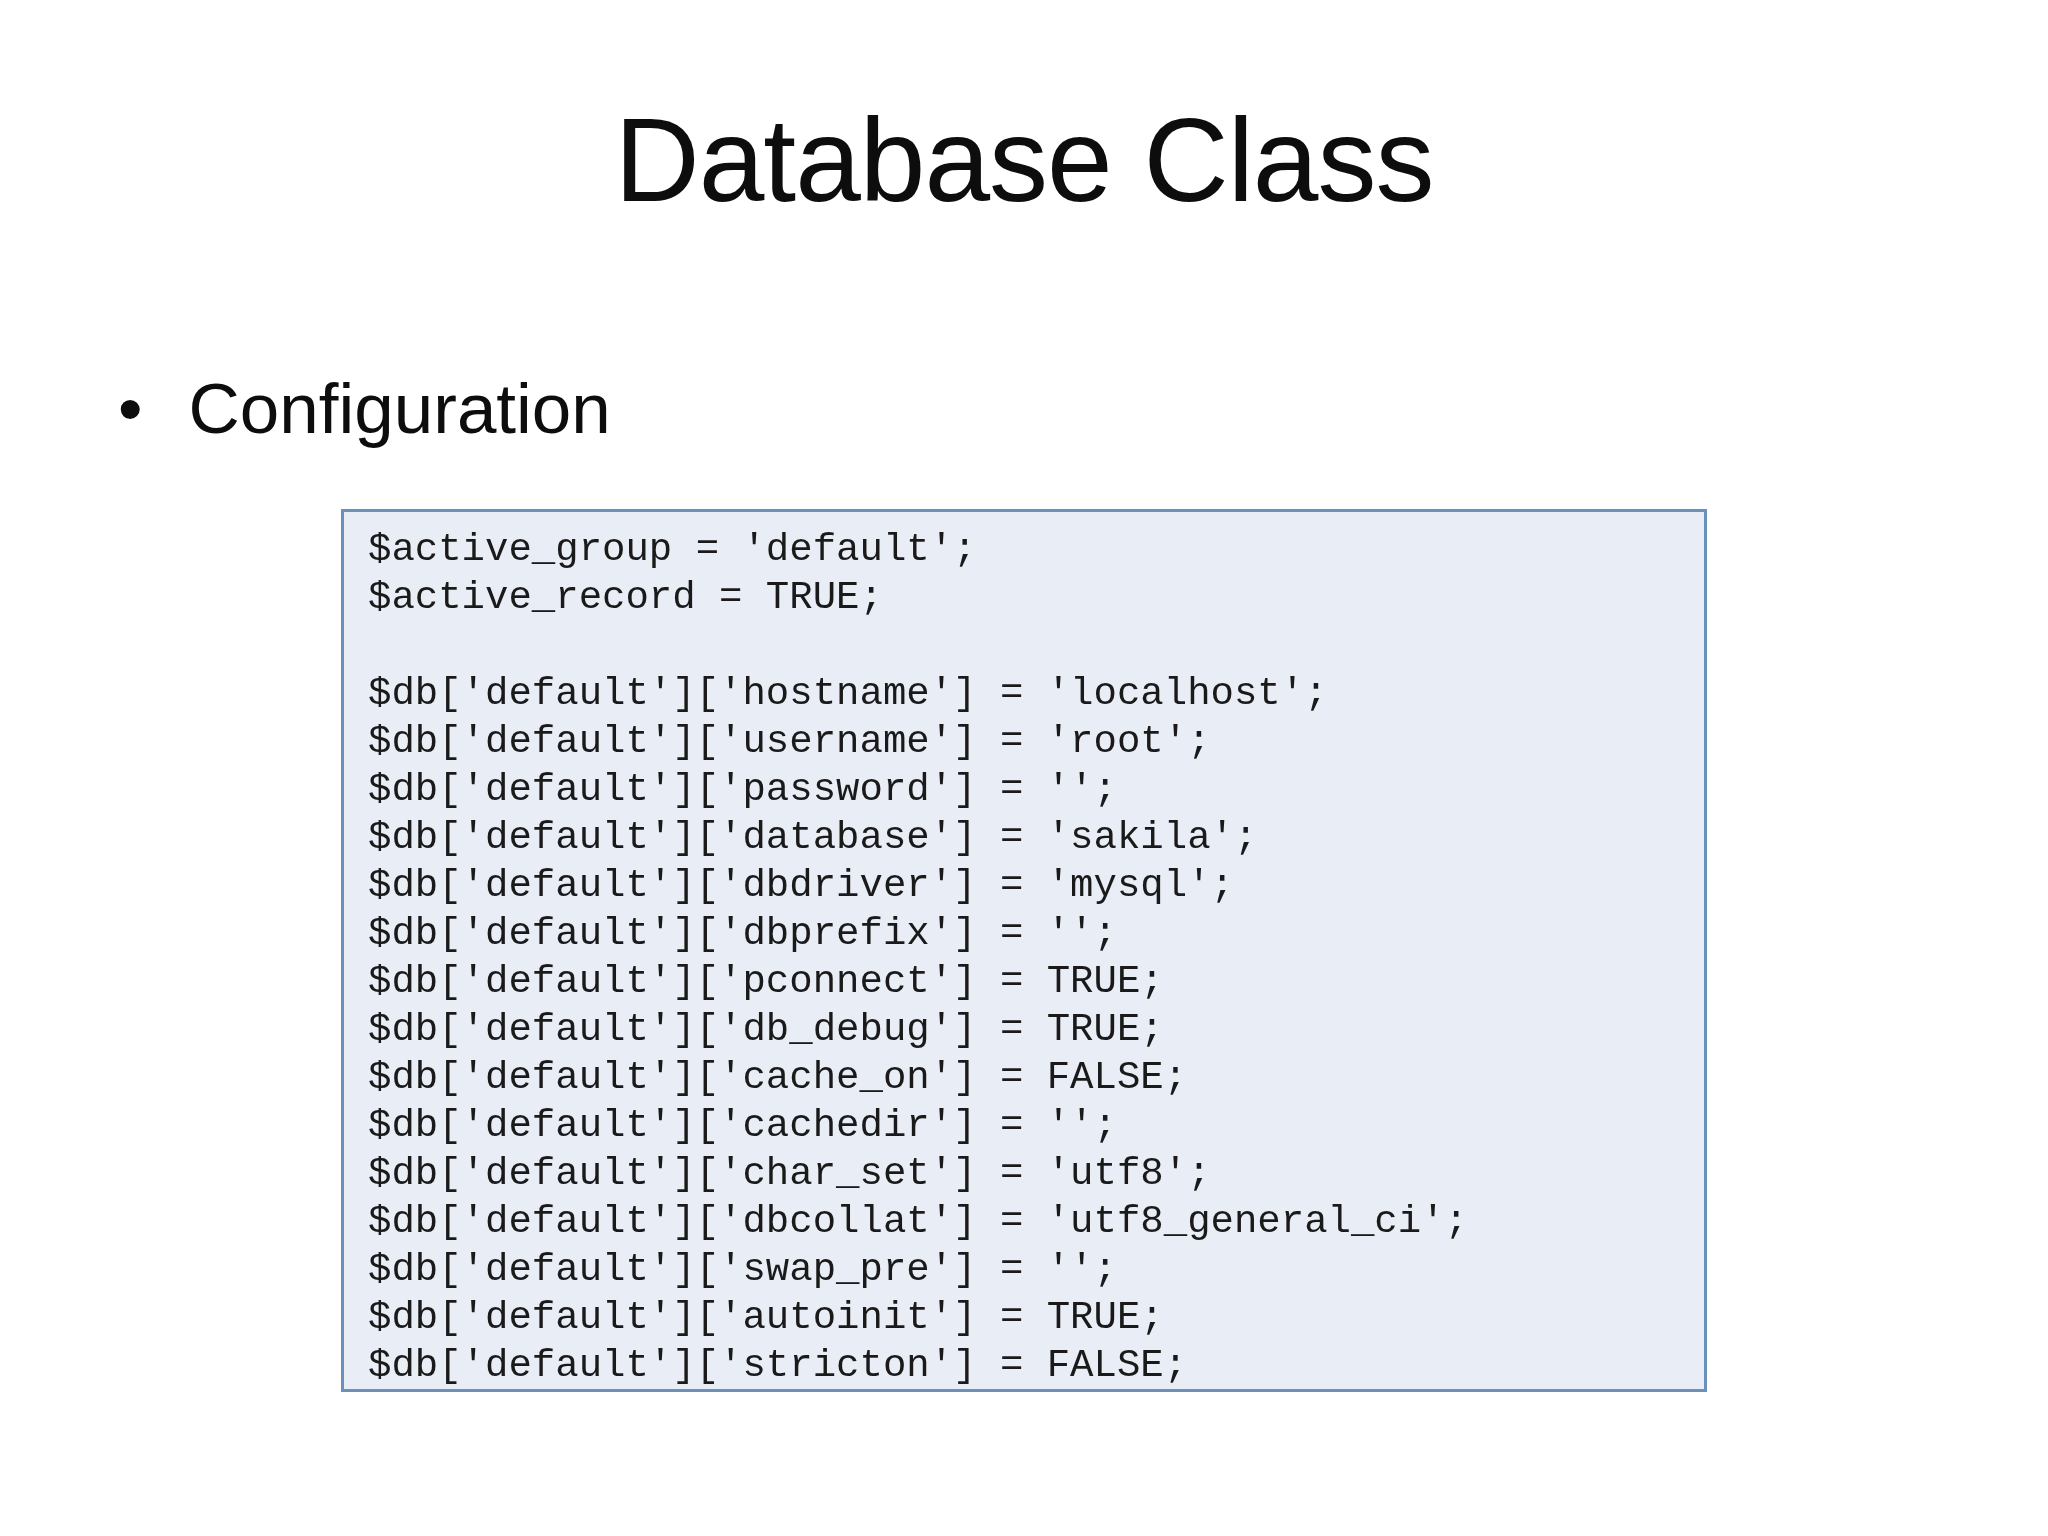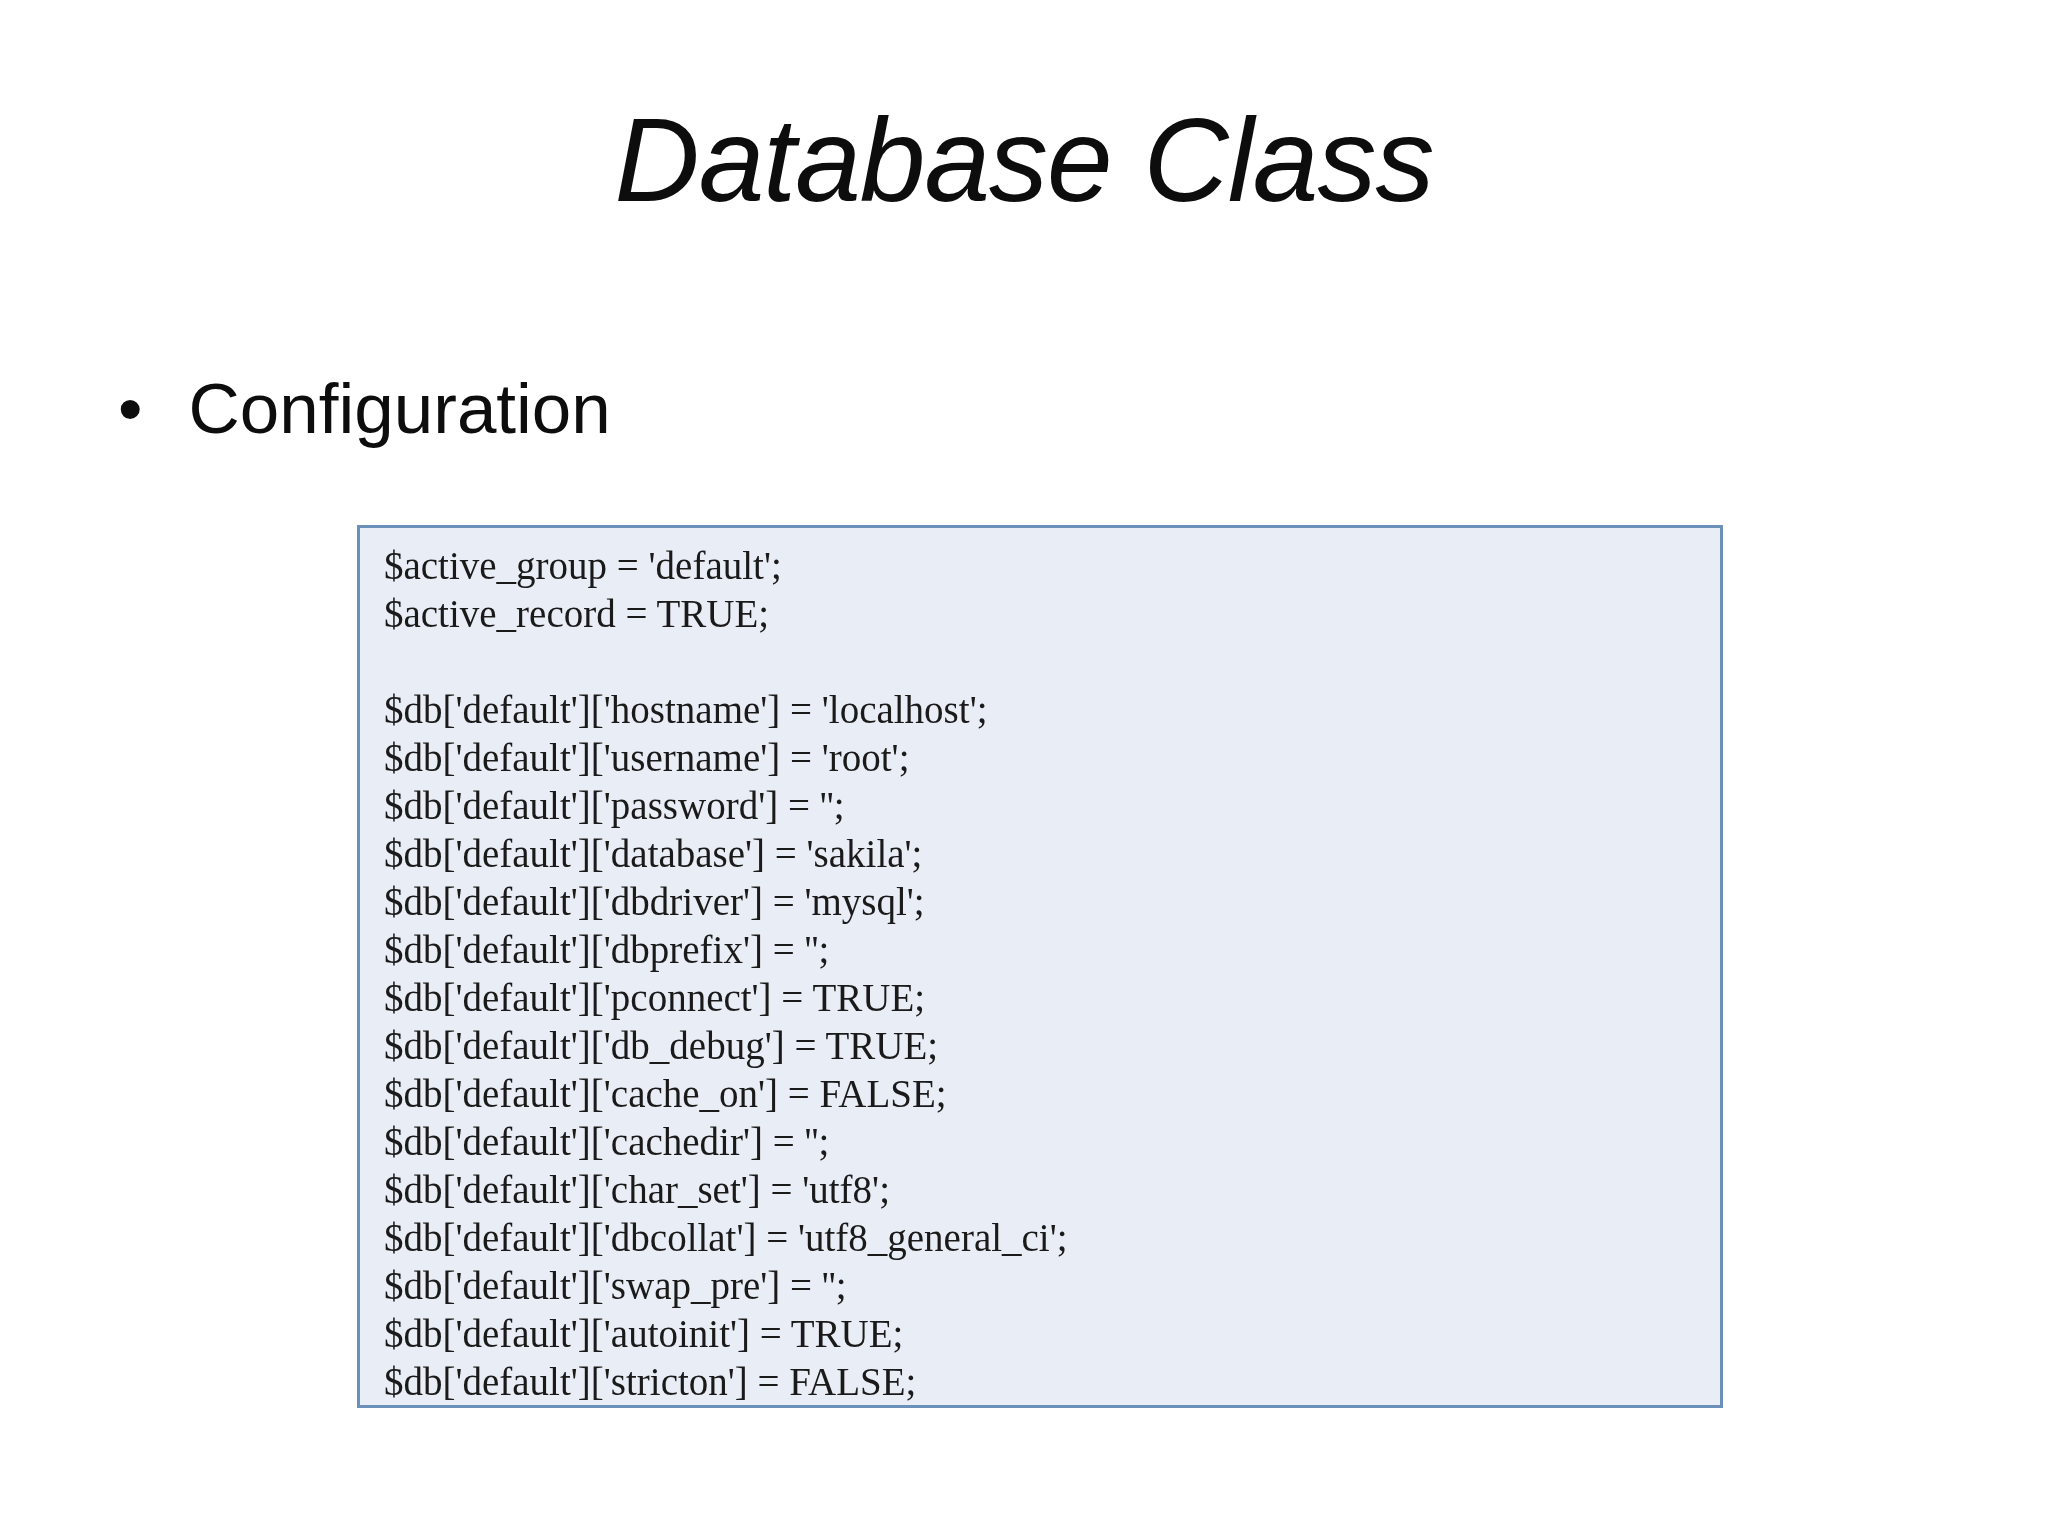--- a/index.html
+++ b/index.html
@@ -20,21 +20,20 @@
     position: absolute;
     top: 92px;
     left: 0;
     width: 100%;
     margin: 0;
     text-align: center;
     font-size: 118px;
     font-weight: 400;
     letter-spacing: -1px;
     color: #0d0d0d;
-    font-style: italic;
   }
   .bullet-row {
     position: absolute;
     top: 368px;
     left: 118px;
     display: flex;
     align-items: baseline;
   }
   .bullet-marker {
     font-size: 70px;
@@ -46,25 +45,25 @@
     font-weight: 400;
     line-height: 1.15;
   }
   .code-box {
     position: absolute;
     left: 341px;
     top: 509px;
     width: 1366px;
     height: 883px;
     box-sizing: border-box;
-    margin: 16px;
+    margin: 0;
     border: 3px solid #6b91ba;      
     background: #e9edf5;            
     padding: 14px 4px 0 24px;
-    font-family: Liberation Serif, serif;
+    font-family: Liberation Mono, monospace;
     font-size: 39px;
     line-height: 48px;
     color: #1a1a1a;
     white-space: pre;
     overflow: hidden;
   }
 </style>
 </head>
 <body>
 

